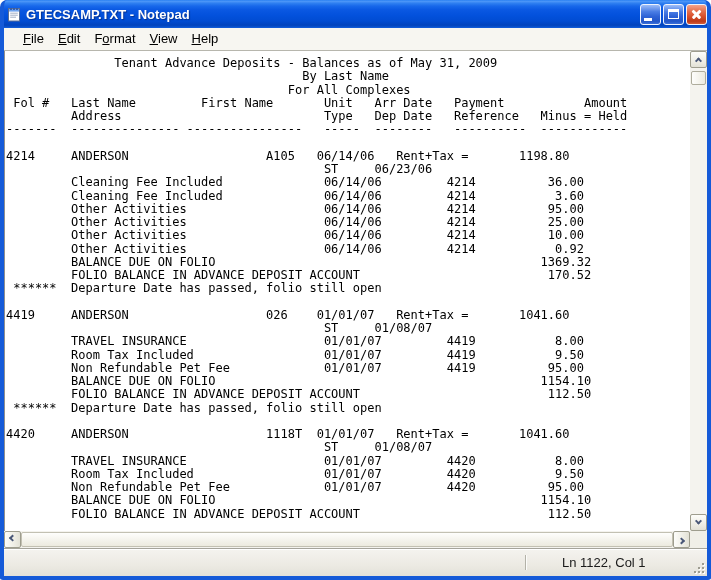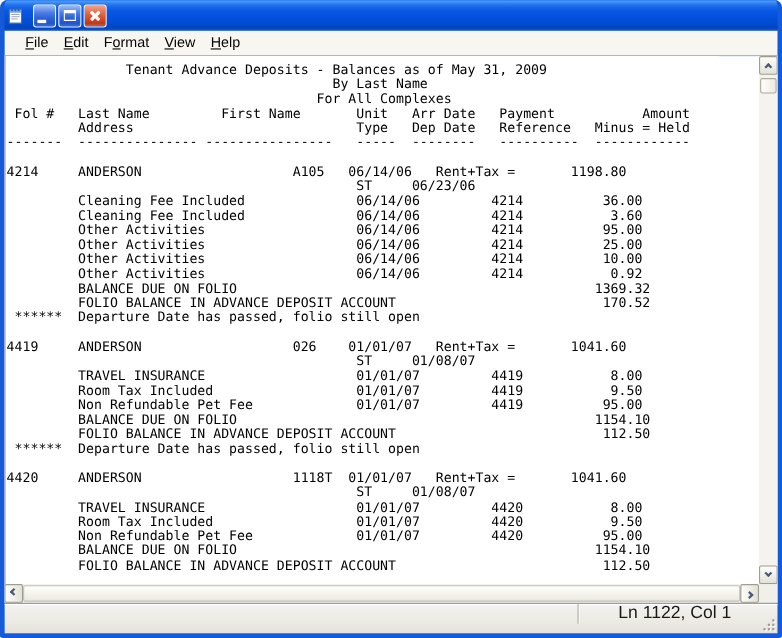--- a/index.html
+++ b/index.html
@@ -91,22 +91,22 @@
   }
   .hsb .sbtn.right{position:absolute;right:0;top:0;}
   .hspacer{flex:1 1 auto;}
   .corner{flex:0 0 17px;background:#f0efe8;}
   
   .statusbar{
     flex:0 0 28px;height:28px;
     background:linear-gradient(180deg,#f4f3ef 0%,#eceae3 60%,#e3e1d9 100%);
     border-top:1px solid #a5a49b;
     box-shadow:inset 0 1px 0 #ffffff;
-    display:flex;align-items:flex-start;
-    font-size:16px;color:#1a1a1a;position:relative;
+    display:flex;align-items:center;
+    font-size:13px;color:#1a1a1a;position:relative;
   }
   .sb-left{flex:1 1 auto;}
   .sb-right{
     flex:0 0 182px;border-left:1px solid #b3b2a8;box-shadow:inset 1px 0 0 #fcfcfa;
     display:flex;align-items:center;padding-left:36px;
   }
   .grip{position:absolute;right:1px;bottom:1px;width:13px;height:13px;}
 </style>
 </head>
 <body>
@@ -117,20 +117,21 @@
     <svg class="app-icon" viewBox="0 0 16 16">
       <rect x="2.5" y="2.5" width="11" height="12.5" fill="#ffffff" stroke="#5a6d92" stroke-width="1"></rect>
       <rect x="3" y="3" width="10" height="2.6" fill="#6fa3ee"></rect>
       <circle cx="5" cy="3.2" r="0.9" fill="#2a4f9e"></circle>
         <circle cx="8" cy="3.2" r="0.9" fill="#2a4f9e"></circle>
         <circle cx="11" cy="3.2" r="0.9" fill="#2a4f9e"></circle>
       <line x1="4.2" y1="7.2" x2="11.8" y2="7.2" stroke="#9aa6bd" stroke-width="0.9"></line>
       <line x1="4.2" y1="9.2" x2="11.8" y2="9.2" stroke="#9aa6bd" stroke-width="0.9"></line>
       <line x1="4.2" y1="11.2" x2="10" y2="11.2" stroke="#9aa6bd" stroke-width="0.9"></line>
     </svg>
+    <span class="title-text">GTECSAMP.TXT - Notepad</span>
     <span class="winbtns">
       <span class="wbtn blue">
           <span class="glyph-min"></span>
         </span>
       <span class="wbtn blue">
           <span class="glyph-max"></span>
         </span>
       <span class="wbtn red">
           <span class="glyph-x"></span>
         </span>

